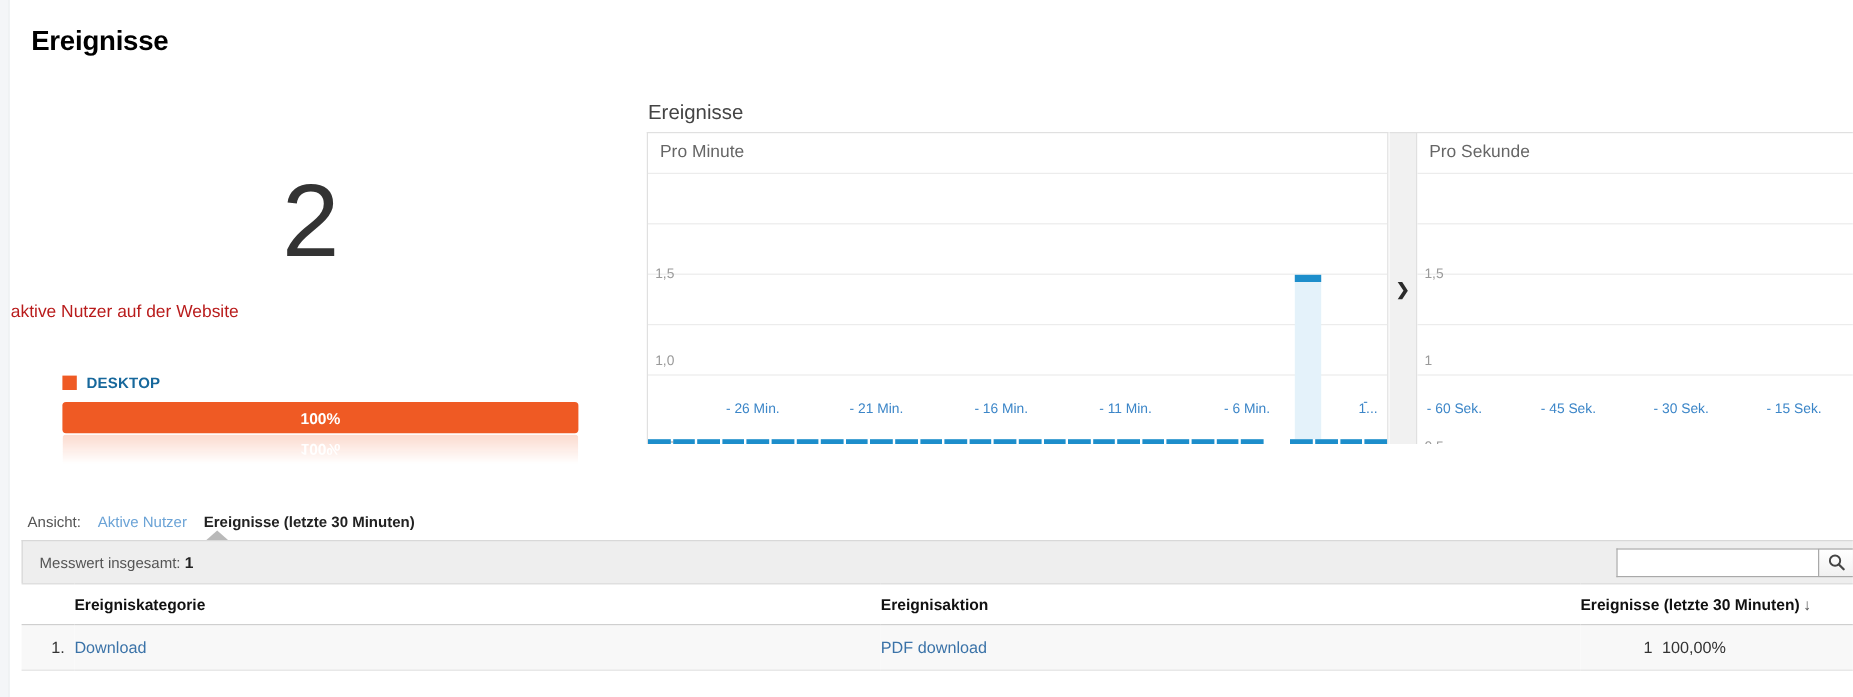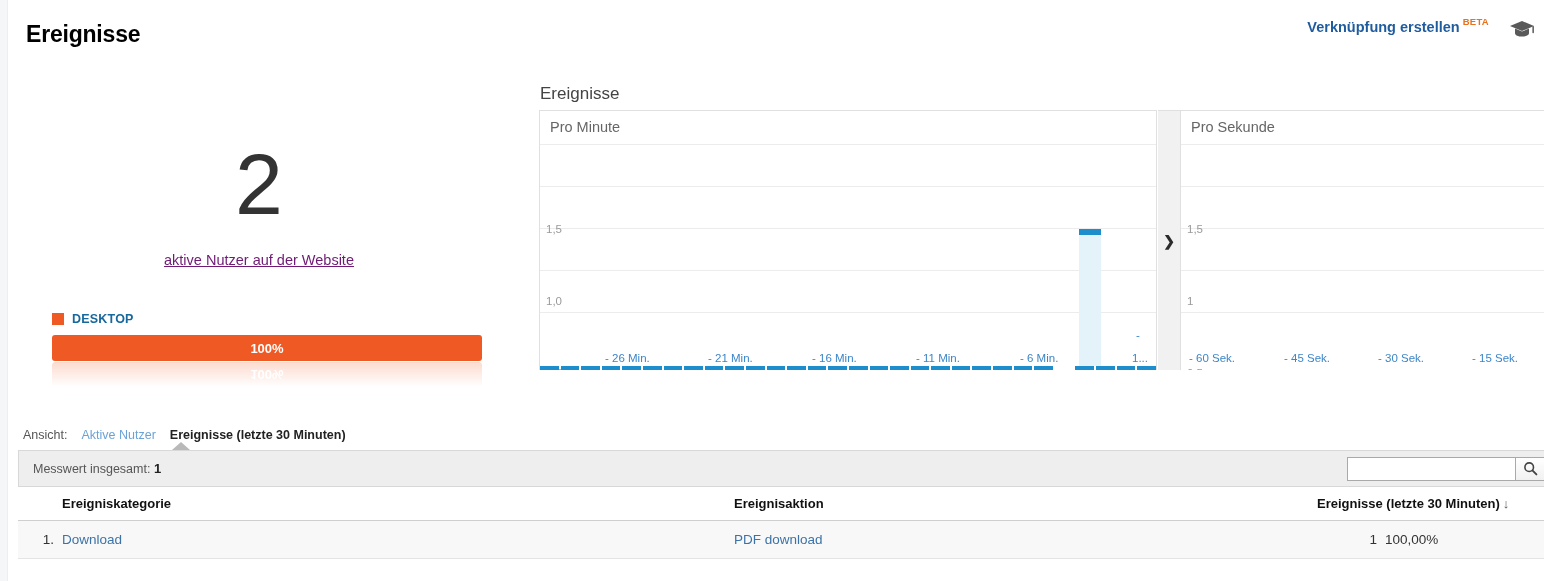--- a/index.html
+++ b/index.html
@@ -111,24 +111,23 @@
     text-align: center;
     font-size: 86px;
     line-height: 108px;
     color: #333333;
     font-weight: normal;
   }
   .now-sub {
     position: absolute;
     left: 0; top: 190px;
     width: 500px;
-    text-align: center;
+    text-align: left;
     font-size: 14.5px;
-    color: #701a75;
-    text-decoration: underline;
+    color: #b91c1c;
   }
   .device-legend {
     position: absolute;
     left: 43px; top: 250px;
     display: flex;
     align-items: center;
   }
   .device-swatch {
     width: 12px; height: 12px;
     background: #ef5a24;
@@ -223,21 +222,21 @@
     background: #ececec;
   }
   .ytick {
     position: absolute;
     left: 6px;
     font-size: 11.5px;
     color: #9a9a9a;
   }
   .xtick {
     position: absolute;
-    bottom: 7px;
+    bottom: 24px;
     font-size: 11.5px;
     color: #3c86c8;
     white-space: nowrap;
   }
   .axis-baseline {
     position: absolute;
     left: 0; right: 0; bottom: 0;
     height: 5px;
     display: flex;
     gap: 2px;
@@ -424,31 +423,20 @@
 </style>
 </head>
 <body>
 
 <div id="page">
 
   <div class="left-gutter"></div>
 
   <div class="page-header">
     <div class="page-title">Ereignisse</div>
-    <div class="header-right">
-      <a class="link-create">Verknüpfung erstellen</a>
-      <span class="beta-badge">BETA</span>
-      <span class="grad-cap-icon">
-        <svg width="26" height="20" viewBox="0 0 26 20">
-          <path d="M13 2 L25 7 L13 12 L1 7 Z" fill="#595959"></path>
-          <path d="M6 9.6 L6 14.2 C6 16.2 9.2 17.6 13 17.6 C16.8 17.6 20 16.2 20 14.2 L20 9.6 L13 12.6 Z" fill="#595959"></path>
-          <rect x="23.4" y="7.1" width="1.5" height="7.2" rx="0.7" fill="#595959"></rect>
-        </svg>
-      </span>
-    </div>
   </div>
 
   <div class="content">
 
     <div class="now-panel">
       <div class="now-count">2</div>
       <div class="now-sub">aktive Nutzer auf der Website</div>
 
       <div class="device-legend">
         <span class="device-swatch"></span>

